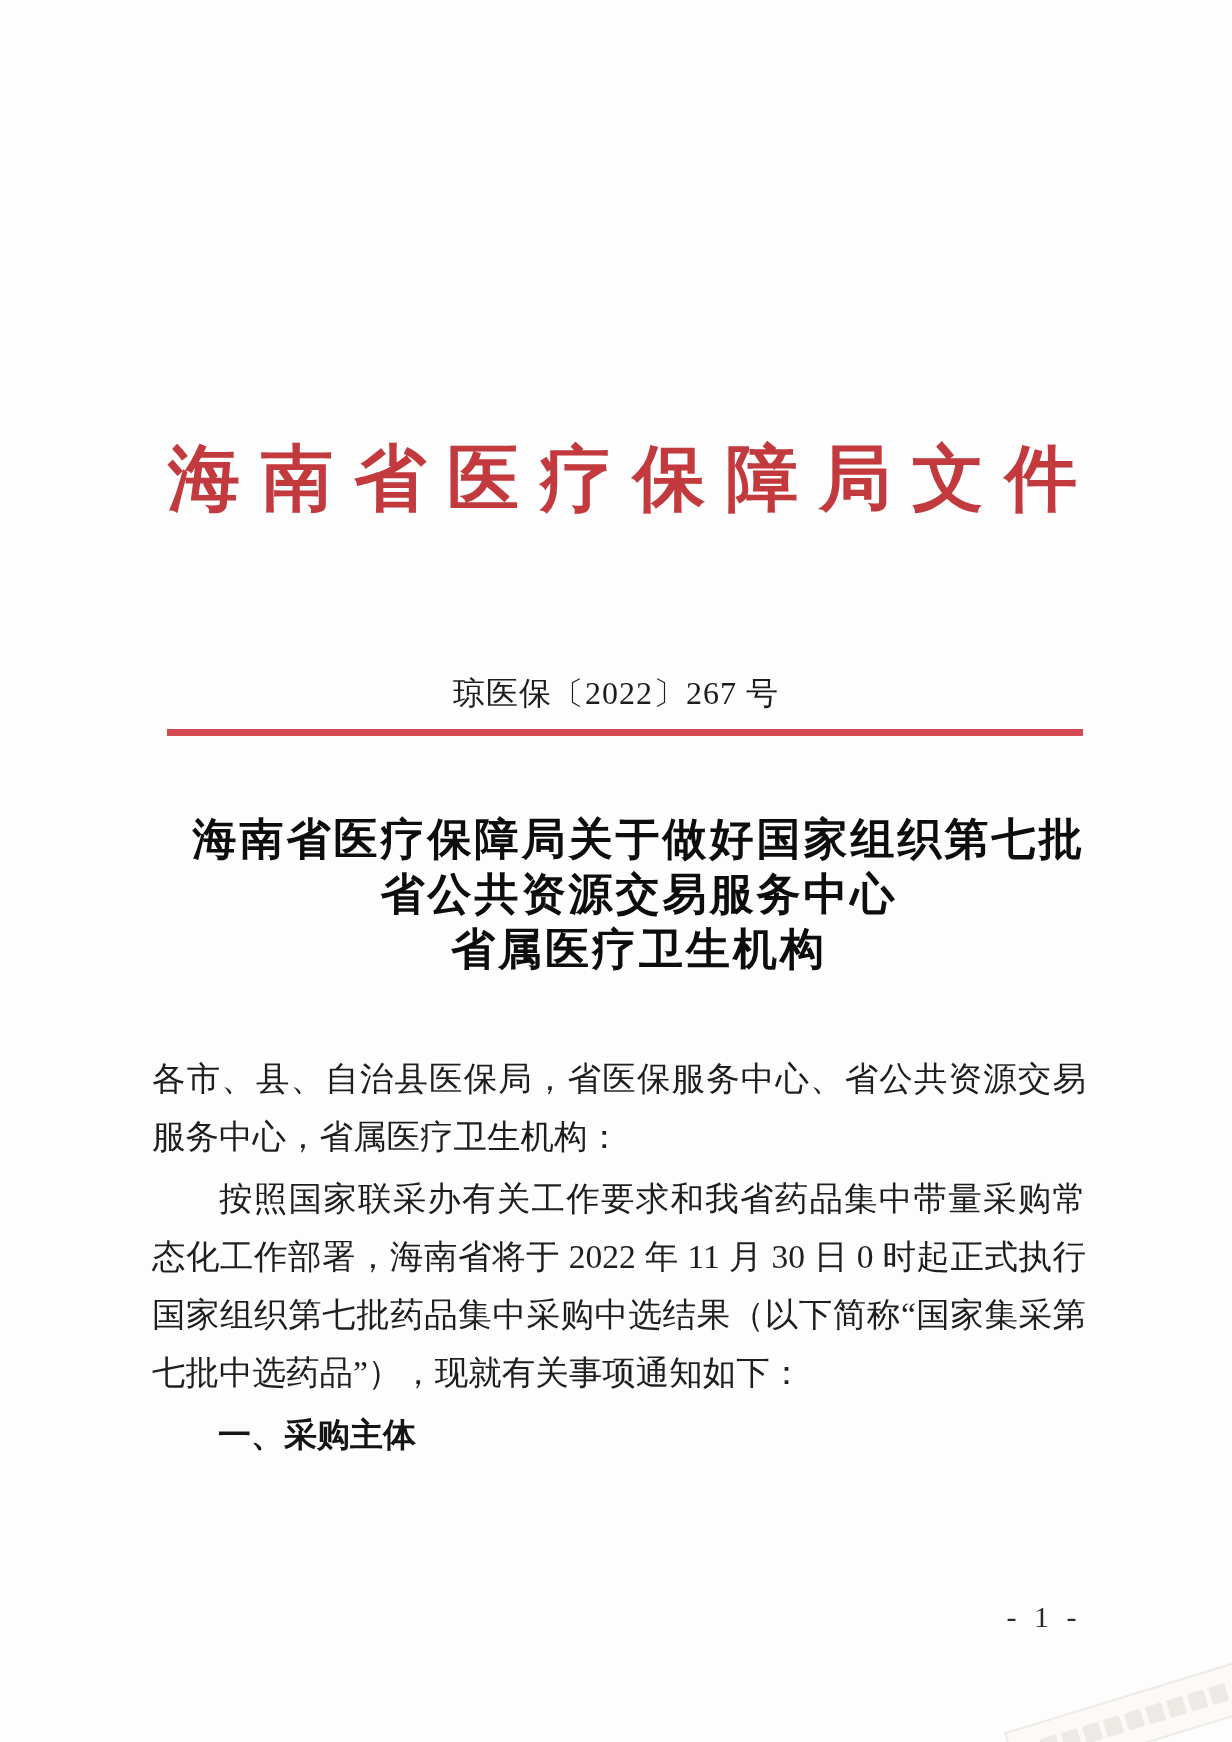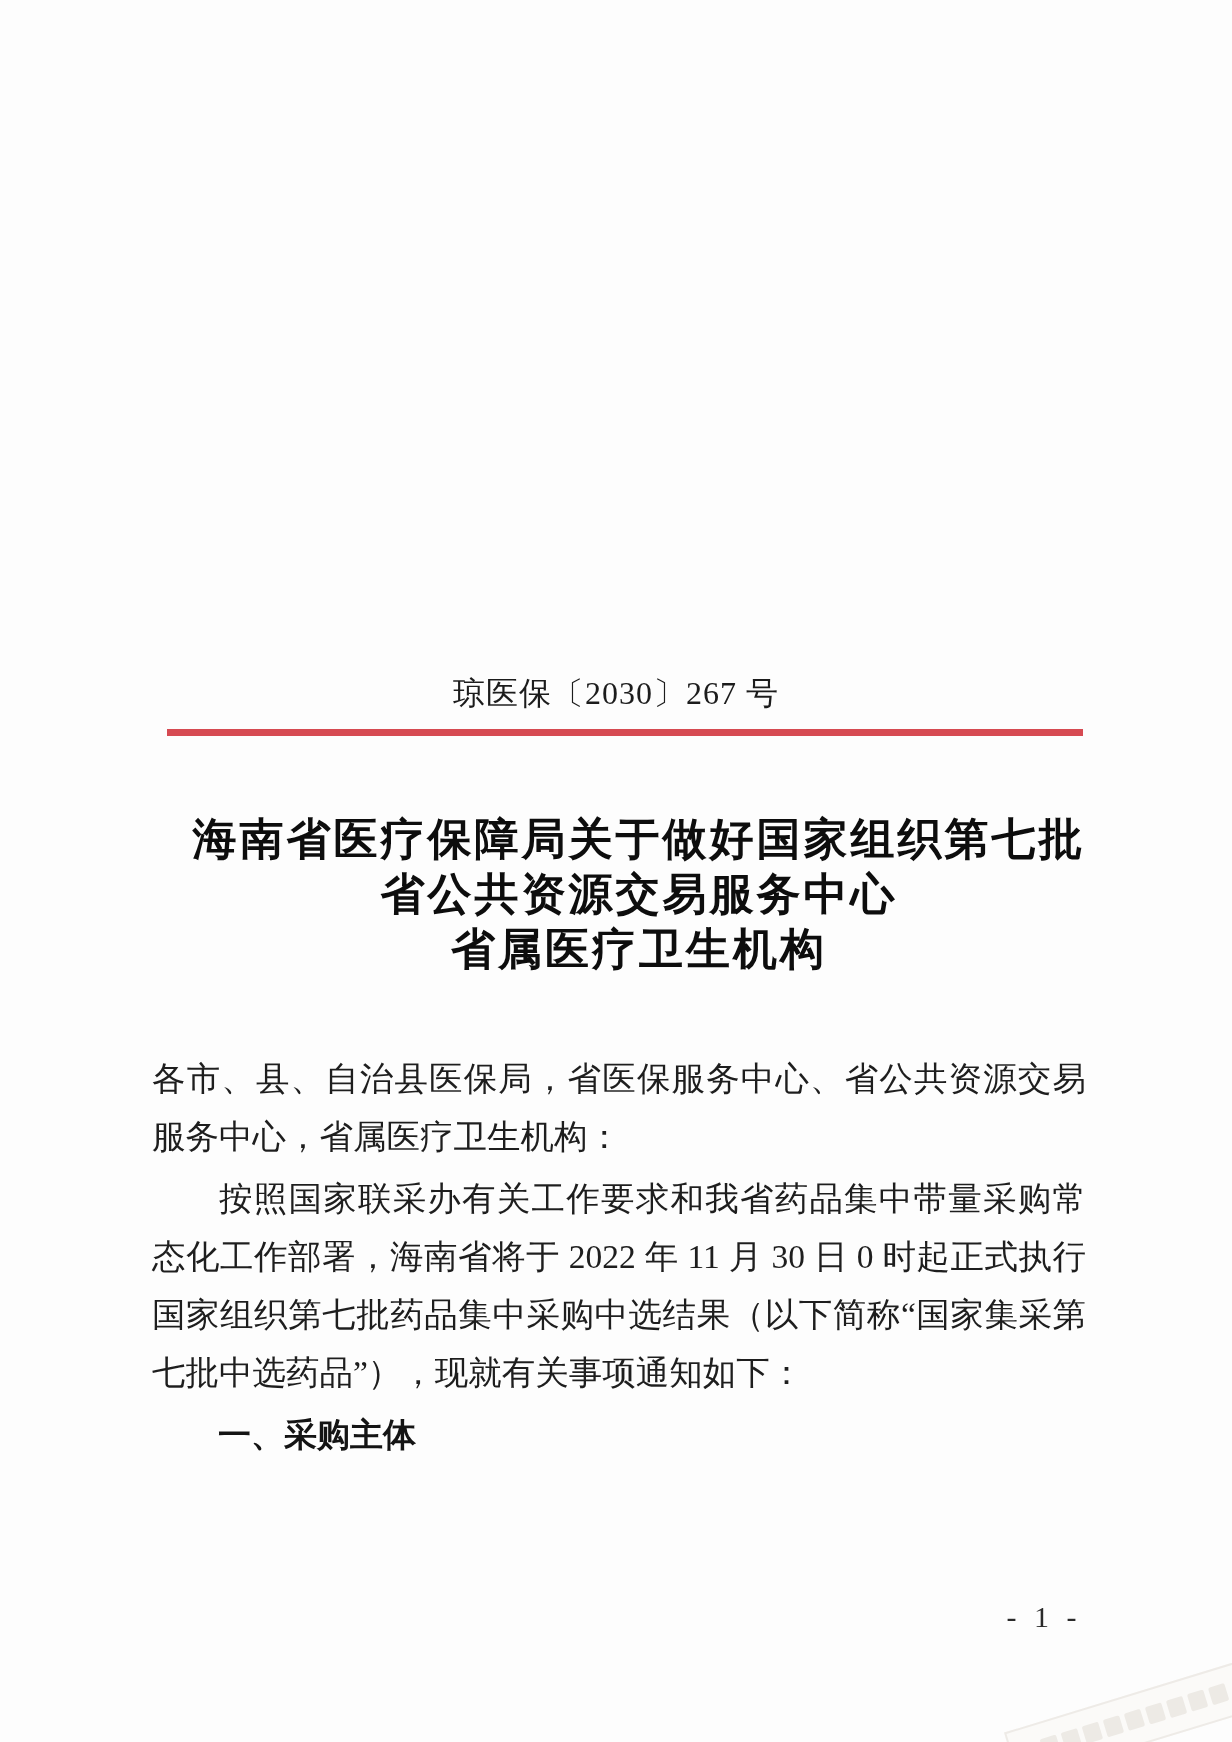--- a/index.html
+++ b/index.html
@@ -105,22 +105,23 @@
     background: #edeae5;
     border-radius: 2px;
     flex: 0 0 auto;
   }
 </style>
 </head>
 <body>
 
 <div class="page">
 
+  <div class="header-title">海南省医疗保障局文件</div>
 
-  <div class="doc-number">琼医保〔2030〕267 号</div>
+  <div class="doc-number">琼医保〔2022〕267 号</div>
 
   <div class="red-rule"></div>
 
   <div class="doc-title">
     <div>海南省医疗保障局关于做好国家组织第七批</div>
     <div>省公共资源交易服务中心</div>
     <div>省属医疗卫生机构</div>
   </div>
 
   <div class="body-text">

